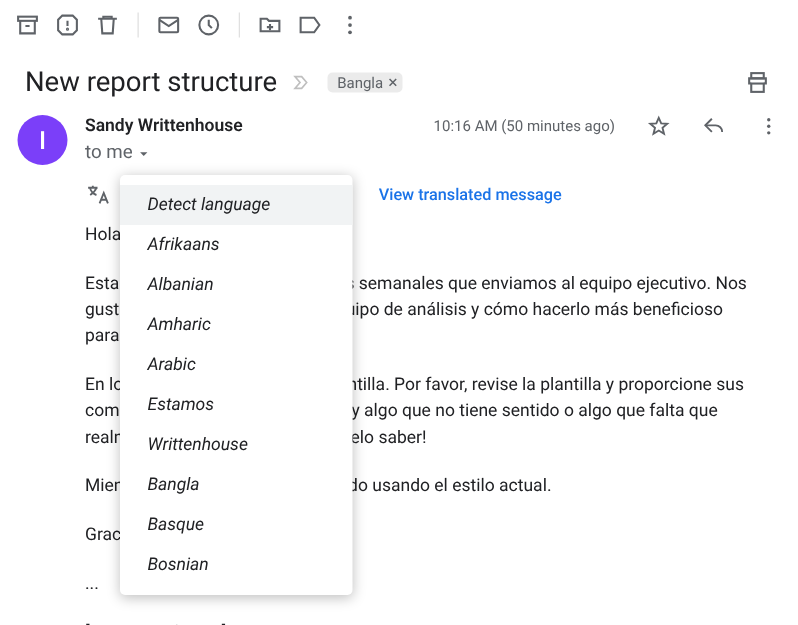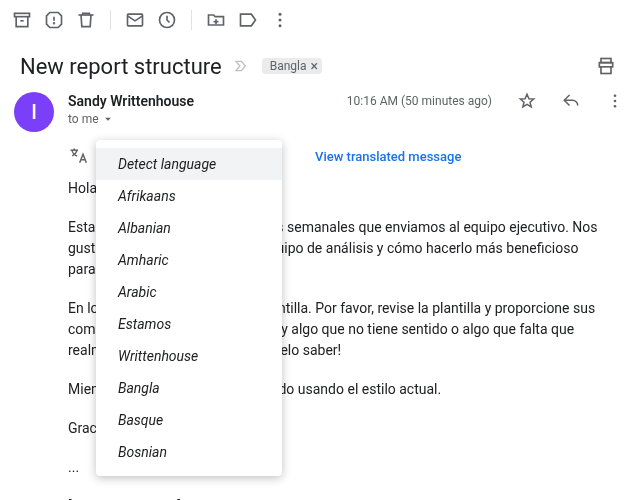--- a/index.html
+++ b/index.html
@@ -72,25 +72,24 @@
     display:flex;align-items:center;justify-content:center;
     font-size:20px;font-weight:500;
     margin-right:14px;
     flex-shrink:0;
   }
   .msg-head{flex:1}
   .sender-line{display:flex;align-items:center}
   .sender{font-weight:600;font-size:14px}
   .meta{color:var(--muted);font-size:12px;margin-left:auto;display:flex;align-items:center;gap:26px}
   .meta .ic{cursor:pointer;color:var(--muted);display:flex;align-items:center}
-  .to-line{color:var(--muted);font-size:12px;margin-top:2px;display:flex;align-items:flex-end;gap:2px}
+  .to-line{color:var(--muted);font-size:15px;margin-top:2px;display:flex;align-items:flex-end;gap:2px}
   .translate-bar{
     display:flex;align-items:center;
     margin:14px 12px 12px 68px;
-    gap:12px;
   }
   .tr-icon{color:var(--muted);display:flex;align-items:center}
   .view-tr{color:var(--link);font-size:13px;font-weight:500;margin-left:215px;cursor:pointer}
   .body-text{
     padding:0 32px 0 68px;
     font-size:14px;
     line-height:1.5;
     color:var(--text);
   }
   .body-text p{margin:0 0 18px 0;white-space:pre-wrap}

